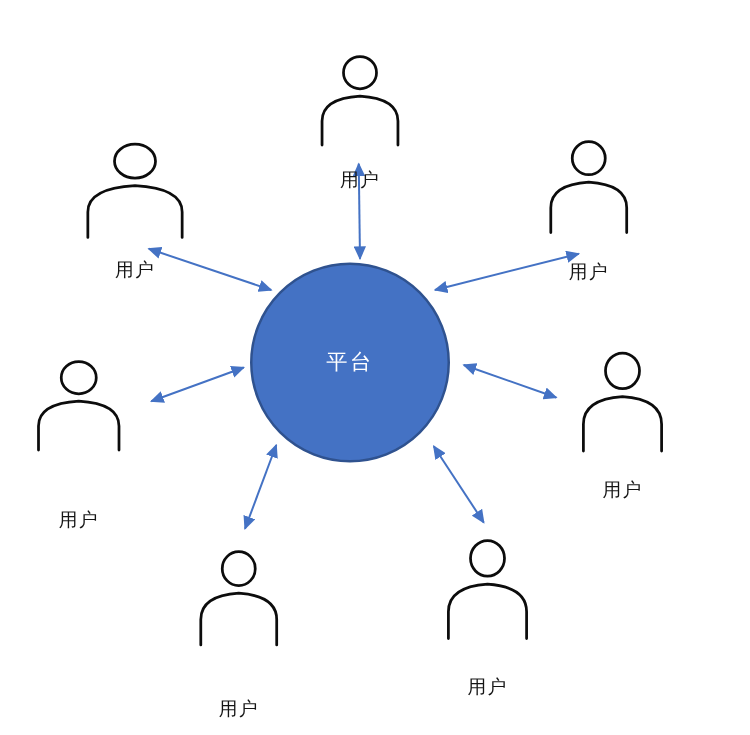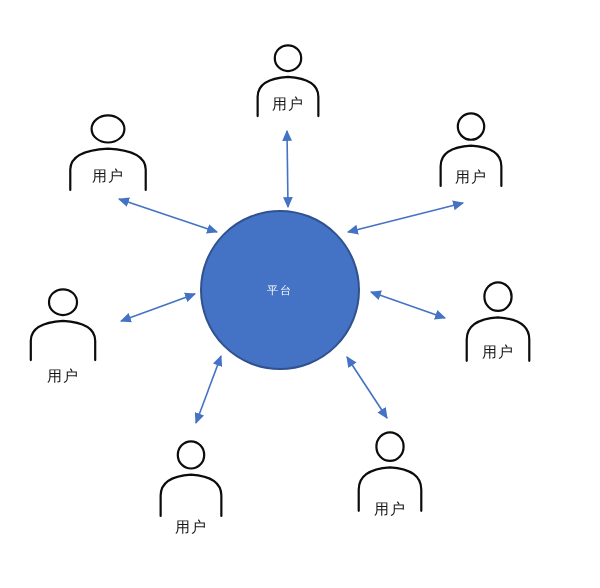--- a/index.html
+++ b/index.html
@@ -16,21 +16,21 @@
   }
   .hub{
     position:absolute;
     left:200px;top:210px;width:160px;height:160px;
     border-radius:50%;
     background:#4472C4;
     border:2px solid #2F528F;
     box-sizing:border-box;
     display:flex;flex-direction:row;align-items:center;justify-content:center;
     color:#ffffff;
-    font-size:11px;
+    font-size:17px;
     line-height:28px;
     letter-spacing:2px;
     gap:44px;
   }
   .person{
     position:absolute;
   }
   .person svg{
     position:absolute;left:0;top:0;width:100%;height:100%;
     overflow:visible;
@@ -44,20 +44,21 @@
     stroke-linecap:round;
   }
   .plabel{
     position:absolute;
     left:0;width:100%;
     text-align:center;
     font-size:15px;
     color:#141414;
     letter-spacing:1px;
     white-space:nowrap;
+    margin-top:40px;
   }
 </style>
 </head>
 <body>
 
 <div class="canvas">
 
   <svg class="arrows" viewBox="0 0 600 588">
     <defs>
       <marker id="ah" viewBox="0 0 10 9" refX="9" refY="4.5" markerWidth="11" markerHeight="10" markerUnits="userSpaceOnUse" orient="auto-start-reverse">

